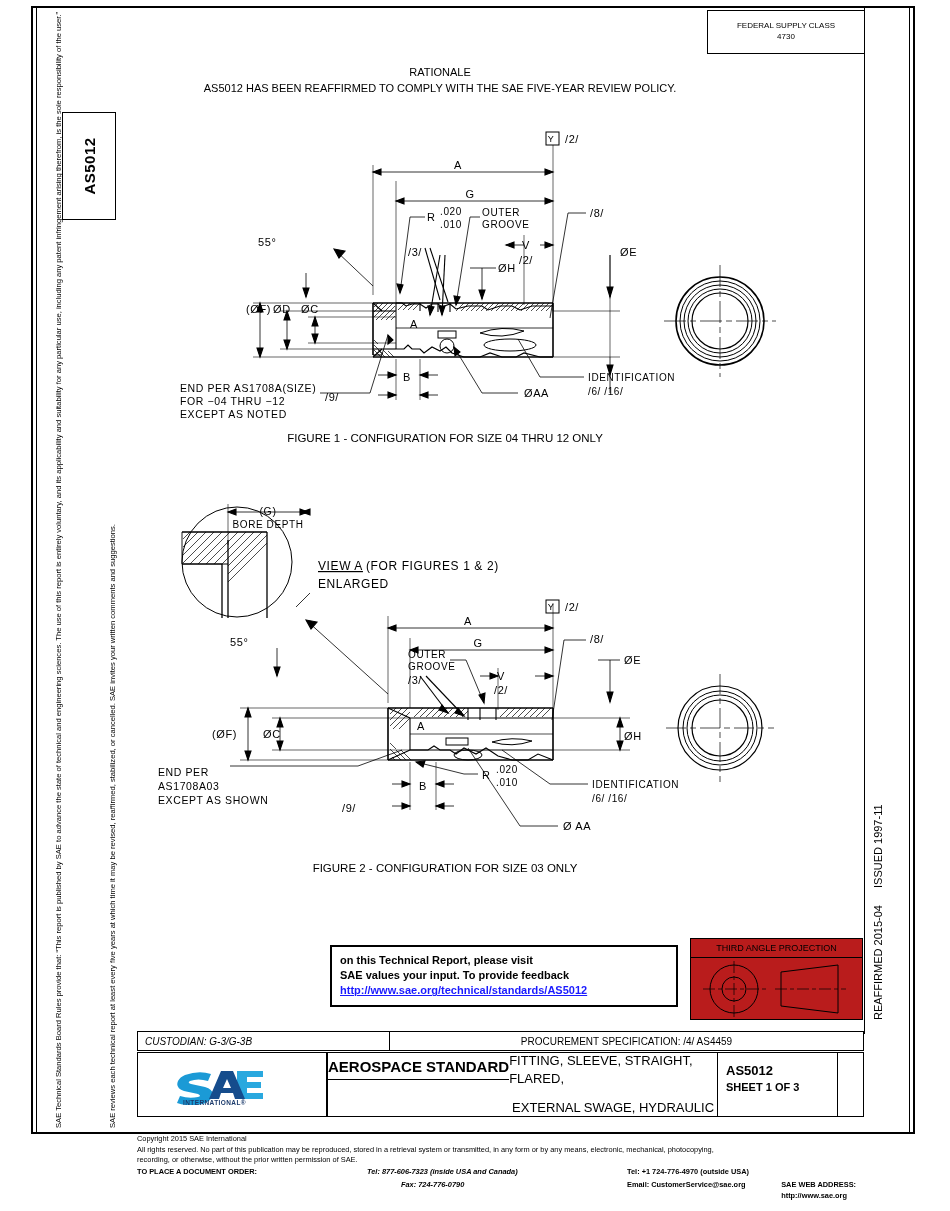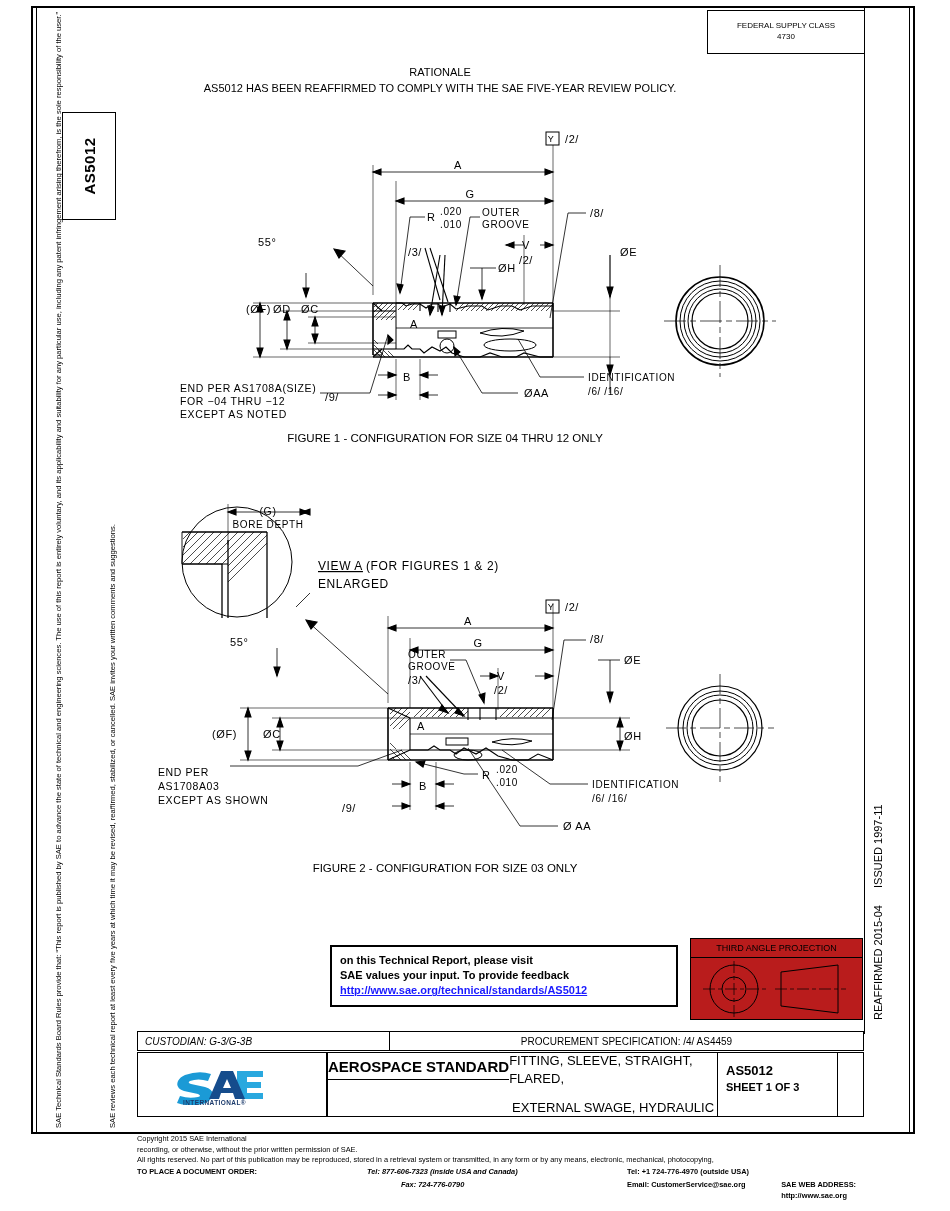--- a/index.html
+++ b/index.html
@@ -584,22 +584,22 @@
     </div>
     <div id="tb-num">
       <div class="n1">AS5012</div>
       <div class="n2">SHEET 1 OF 3</div>
     </div>
     <div id="tb-end"></div>
   </div>
 
   <div class="abs" id="copyright">
     <div>Copyright 2015 SAE International</div>
+    <div>All rights reserved. No part of this publication may be reproduced, stored in a retrieval system or transmitted, in any form or by any means, electronic, mechanical, photocopying,</div>
     <div>recording, or otherwise, without the prior written permission of SAE.</div>
-    <div>All rights reserved. No part of this publication may be reproduced, stored in a retrieval system or transmitted, in any form or by any means, electronic, mechanical, photocopying,</div>
     <div id="cr-table">
       <div style="width:230px;" class="bold">TO PLACE A DOCUMENT ORDER:</div>
       <div style="width:260px;font-style:italic;" class="bold">
         <div>Tel: 877-606-7323 (inside USA and Canada)</div>
         <div style="margin-top:2px;margin-left:34px;">Fax: 724-776-0790</div>
       </div>
       <div style="flex:1;" class="bold">
         <div>Tel: +1 724-776-4970 (outside USA)</div>
         <div style="display:flex;margin-top:2px;">
           <span style="width:190px;">Email: CustomerService@sae.org</span>

